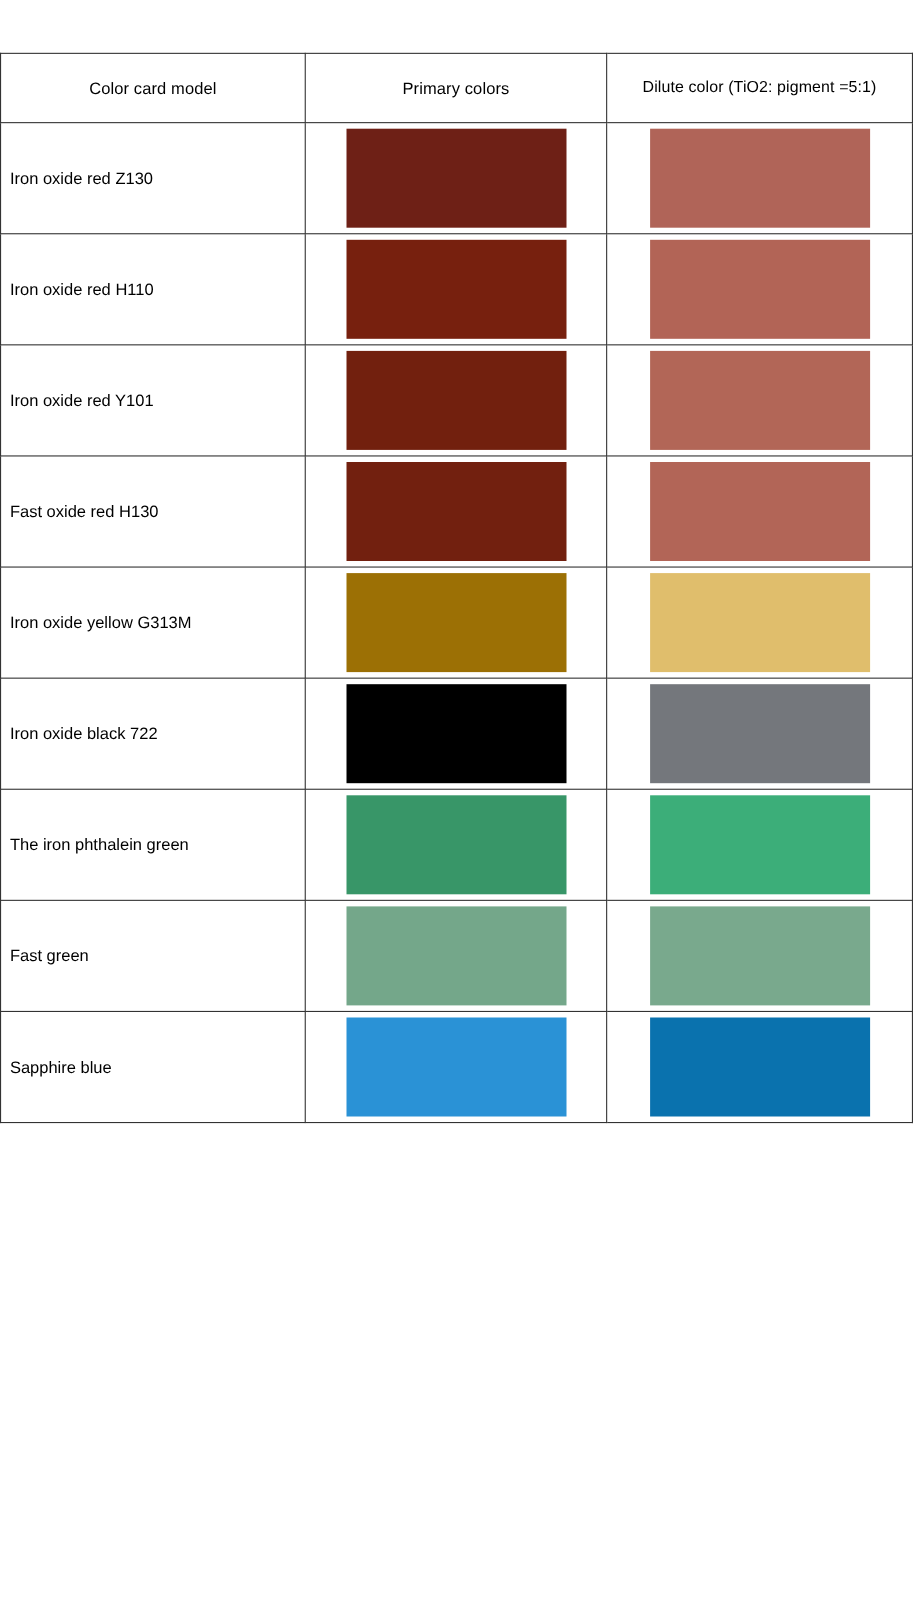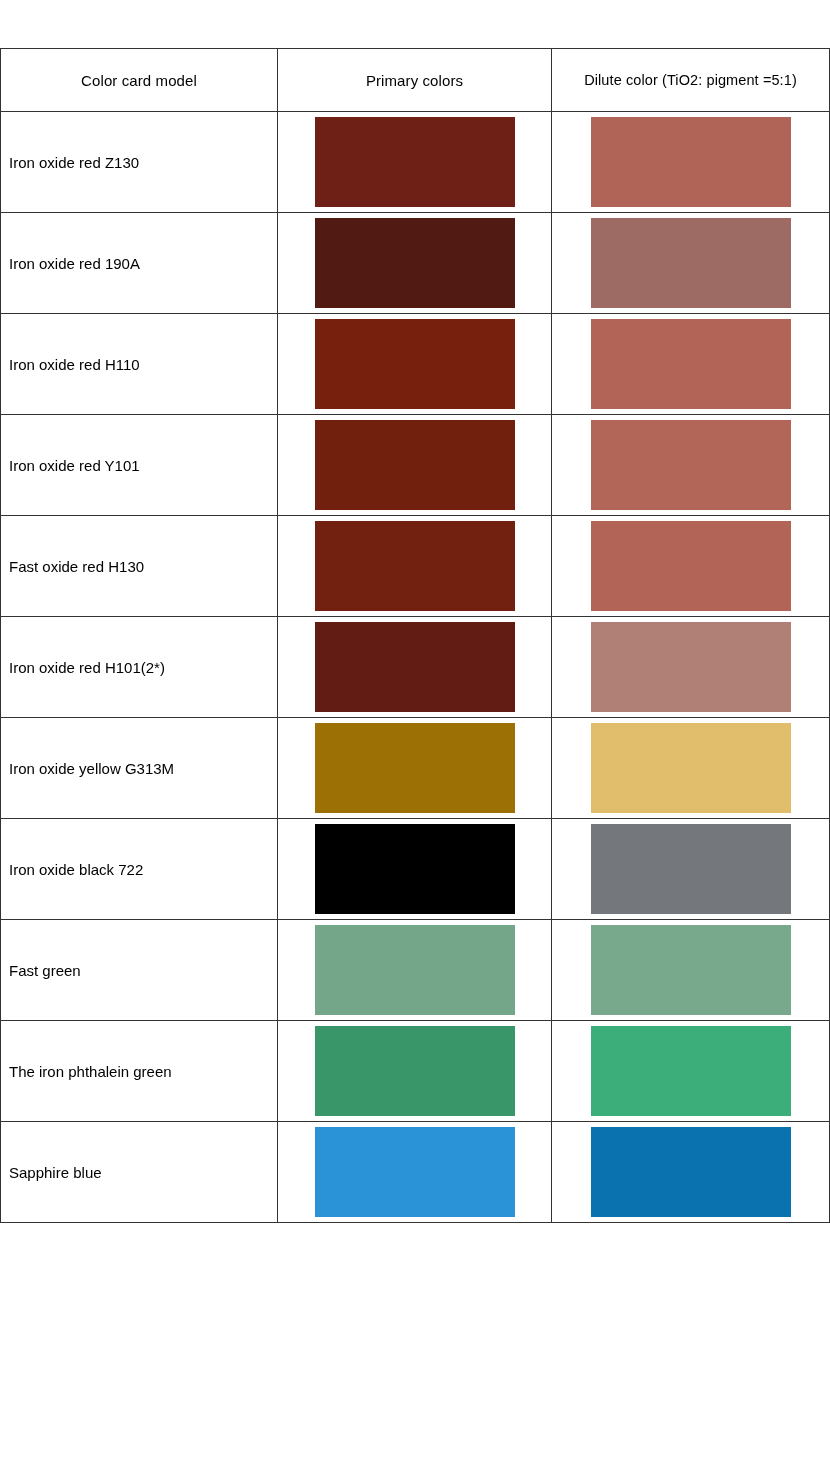--- a/index.html
+++ b/index.html
@@ -103,33 +103,20 @@
               <div class="swatch primary-swatch" style="background-color: rgb(110, 32, 22);"></div>
             </div>
           </td>
           <td class="cell-swatch">
             <div class="swatch-wrap">
               <div class="swatch dilute-swatch" style="background-color: rgb(176, 100, 88);"></div>
             </div>
           </td>
         </tr>
         <tr>
-          <td class="cell-model">Iron oxide red 190A</td>
-          <td class="cell-swatch">
-            <div class="swatch-wrap">
-              <div class="swatch primary-swatch" style="background-color: rgb(81, 26, 19);"></div>
-            </div>
-          </td>
-          <td class="cell-swatch">
-            <div class="swatch-wrap">
-              <div class="swatch dilute-swatch" style="background-color: rgb(157, 107, 99);"></div>
-            </div>
-          </td>
-        </tr>
-        <tr>
           <td class="cell-model">Iron oxide red H110</td>
           <td class="cell-swatch">
             <div class="swatch-wrap">
               <div class="swatch primary-swatch" style="background-color: rgb(119, 32, 14);"></div>
             </div>
           </td>
           <td class="cell-swatch">
             <div class="swatch-wrap">
               <div class="swatch dilute-swatch" style="background-color: rgb(178, 100, 86);"></div>
             </div>
@@ -155,33 +142,20 @@
               <div class="swatch primary-swatch" style="background-color: rgb(114, 32, 15);"></div>
             </div>
           </td>
           <td class="cell-swatch">
             <div class="swatch-wrap">
               <div class="swatch dilute-swatch" style="background-color: rgb(178, 101, 87);"></div>
             </div>
           </td>
         </tr>
         <tr>
-          <td class="cell-model">Iron oxide red H101(2*)</td>
-          <td class="cell-swatch">
-            <div class="swatch-wrap">
-              <div class="swatch primary-swatch" style="background-color: rgb(99, 28, 20);"></div>
-            </div>
-          </td>
-          <td class="cell-swatch">
-            <div class="swatch-wrap">
-              <div class="swatch dilute-swatch" style="background-color: rgb(176, 128, 119);"></div>
-            </div>
-          </td>
-        </tr>
-        <tr>
           <td class="cell-model">Iron oxide yellow G313M</td>
           <td class="cell-swatch">
             <div class="swatch-wrap">
               <div class="swatch primary-swatch" style="background-color: rgb(156, 112, 5);"></div>
             </div>
           </td>
           <td class="cell-swatch">
             <div class="swatch-wrap">
               <div class="swatch dilute-swatch" style="background-color: rgb(224, 190, 108);"></div>
             </div>
@@ -194,42 +168,42 @@
               <div class="swatch primary-swatch" style="background-color: rgb(0, 0, 0);"></div>
             </div>
           </td>
           <td class="cell-swatch">
             <div class="swatch-wrap">
               <div class="swatch dilute-swatch" style="background-color: rgb(116, 119, 124);"></div>
             </div>
           </td>
         </tr>
         <tr>
+          <td class="cell-model">The iron phthalein green</td>
+          <td class="cell-swatch">
+            <div class="swatch-wrap">
+              <div class="swatch primary-swatch" style="background-color: rgb(56, 150, 104);"></div>
+            </div>
+          </td>
+          <td class="cell-swatch">
+            <div class="swatch-wrap">
+              <div class="swatch dilute-swatch" style="background-color: rgb(60, 174, 121);"></div>
+            </div>
+          </td>
+        </tr>
+        <tr>
           <td class="cell-model">Fast green</td>
           <td class="cell-swatch">
             <div class="swatch-wrap">
               <div class="swatch primary-swatch" style="background-color: rgb(116, 167, 138);"></div>
             </div>
           </td>
           <td class="cell-swatch">
             <div class="swatch-wrap">
               <div class="swatch dilute-swatch" style="background-color: rgb(121, 169, 141);"></div>
-            </div>
-          </td>
-        </tr>
-        <tr>
-          <td class="cell-model">The iron phthalein green</td>
-          <td class="cell-swatch">
-            <div class="swatch-wrap">
-              <div class="swatch primary-swatch" style="background-color: rgb(56, 150, 104);"></div>
-            </div>
-          </td>
-          <td class="cell-swatch">
-            <div class="swatch-wrap">
-              <div class="swatch dilute-swatch" style="background-color: rgb(60, 174, 121);"></div>
             </div>
           </td>
         </tr>
         <tr>
           <td class="cell-model">Sapphire blue</td>
           <td class="cell-swatch">
             <div class="swatch-wrap">
               <div class="swatch primary-swatch" style="background-color: rgb(42, 146, 214);"></div>
             </div>
           </td>

